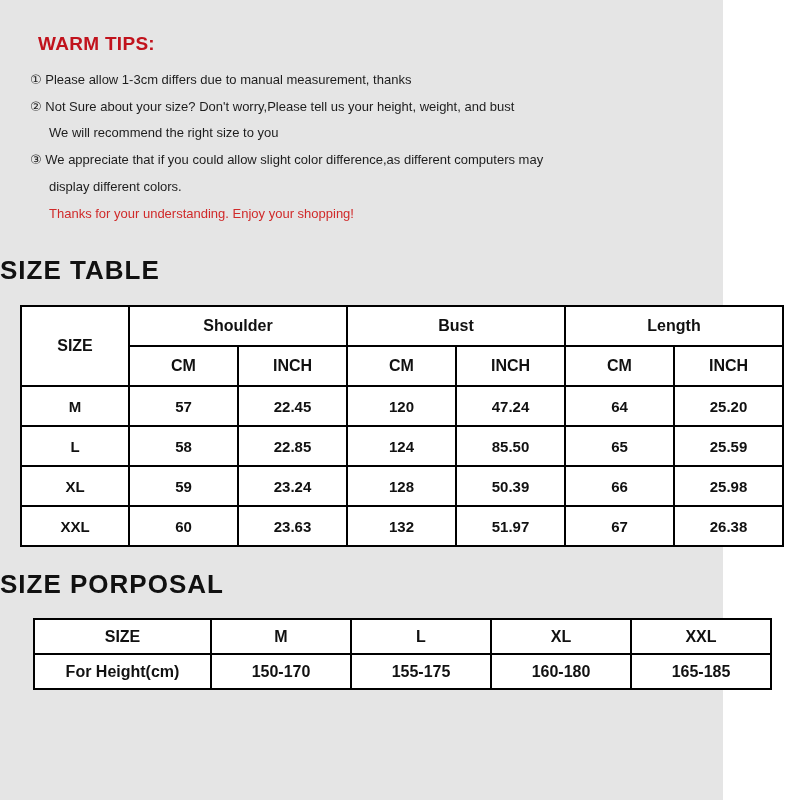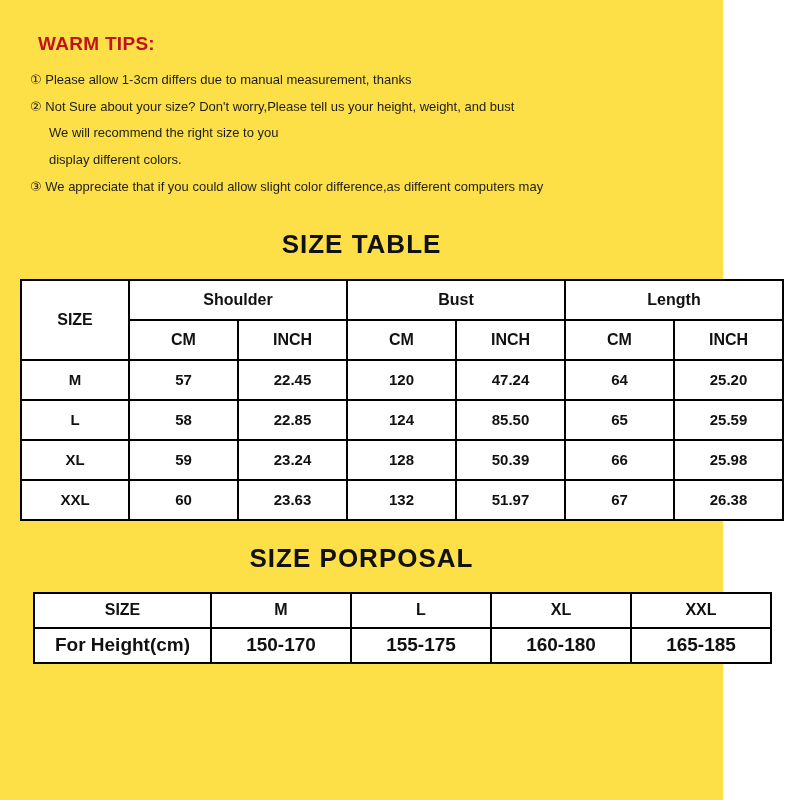--- a/index.html
+++ b/index.html
@@ -6,21 +6,21 @@
   html, body {
     margin: 0;
     padding: 0;
     background: #ffffff;
     width: 800px;
     height: 800px;
     font-family: "Liberation Sans", "DejaVu Sans", sans-serif;
     color: #1b1b1b;
     overflow: hidden;
   }
-  .page { width: 723px; height: 800px; background: #fde047; }
+  .page { width: 723px; height: 800px; background: #e5e5e5; }
 
   
   .tips { padding-top: 33px; margin-left: 30px; }
   .tips-title {
     color: #c1121c;
     font-weight: bold;
     font-size: 19px;
     line-height: 22px;
     margin: 0 0 12px 8px;
     letter-spacing: 0.3px;
@@ -29,21 +29,20 @@
     font-size: 13px;
     line-height: 26.7px;
     color: #1d1d1d;
     white-space: nowrap;
   }
   .tip-line.indent { padding-left: 19px; }
   .tip-line.thanks { color: #d02a2a; padding-left: 19px; }
 
   
   .section-title {
-    text-align: center;
     font-size: 26px;
     font-weight: 600;
     color: #111;
     letter-spacing: 1px;
     line-height: 30px;
     margin: 28px 0 0 0;
   }
   .section-title.second { margin-top: 22px; }
 
   
@@ -58,36 +57,37 @@
   }
 
   .size-table { margin: 20px 0 0 20px; width: 762px; }
   .size-table th { font-size: 16px; height: 40px; margin-left: 32px; }
   .size-table td { font-size: 15px; height: 40px; }
   .size-table col.c-size { width: 108px; }
   .size-table col.c-val { width: 109px; }
 
   .proposal-table { margin: 19px 0 0 33px; width: 737px; }
   .proposal-table th { font-size: 16px; height: 35px; }
-  .proposal-table td { font-size: 19px; height: 35px; }
+  .proposal-table td { font-size: 16px; height: 35px; }
   .proposal-table col.c-label { width: 177px; }
   .proposal-table col.c-size { width: 140px; }
 </style>
 </head>
 <body>
 
 <div class="page">
 
   <div class="tips">
     <div class="tips-title">WARM TIPS:</div>
     <div class="tip-line">① Please allow 1-3cm differs due to manual measurement, thanks</div>
     <div class="tip-line">② Not Sure about your size? Don't worry,Please tell us your height, weight, and bust</div>
     <div class="tip-line indent">We will recommend the right size to you</div>
+    <div class="tip-line">③ We appreciate that if you could allow slight color difference,as different computers may</div>
     <div class="tip-line indent">display different colors.</div>
-    <div class="tip-line">③ We appreciate that if you could allow slight color difference,as different computers may</div>
+    <div class="tip-line thanks">Thanks for your understanding. Enjoy your shopping!</div>
   </div>
 
   <h2 class="section-title">SIZE TABLE</h2>
 
   <table class="size-table">
     <colgroup>
       <col class="c-size">
         <col class="c-val">
         <col class="c-val">
         <col class="c-val">

